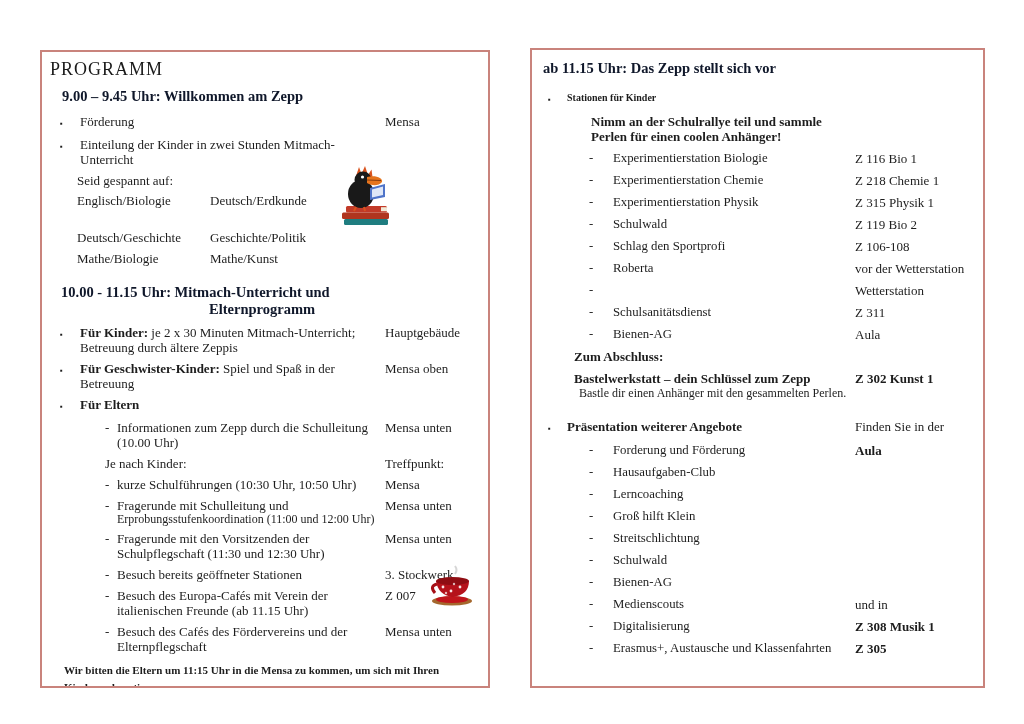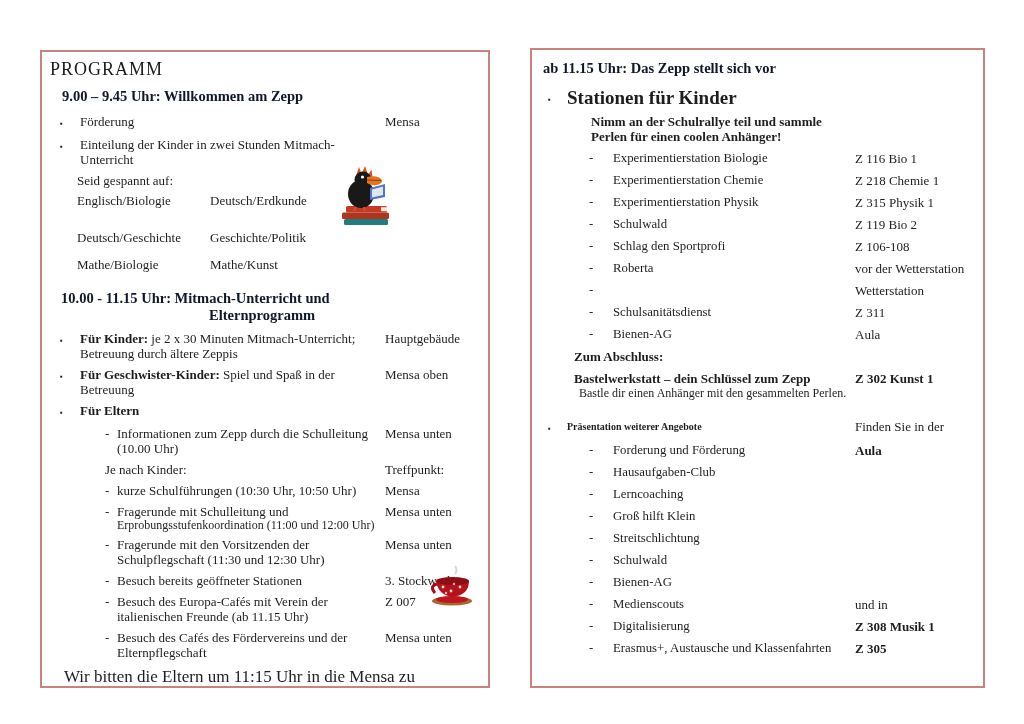--- a/index.html
+++ b/index.html
@@ -28,21 +28,21 @@
   .rdmk{flex:0 0 24px;}
   .txt{flex:1;}
   .b{font-weight:bold;}
   .small{font-size:12px;line-height:12px;}
 
   .ind-bullet{padding-left:18px;}
   .ind-teaser{padding-left:35px;}
   .ind-dash{padding-left:63px;}
   .c1{width:133px;}
   .c2{flex:1;}
-  .footer{font-weight:normal;padding:2px 10px 0 22px;font-size:17px;line-height:17px;}
+  .footer{font-weight:bold;padding:2px 10px 0 22px;font-size:11px;line-height:17px;}
 
   .r-ind-bullet{padding-left:16px;}
   .r-ind-intro{padding-left:59px;font-weight:bold;}
   .r-ind-dash{padding-left:57px;}
   .r-ind-final{padding-left:42px;}
   .r-ind-note{padding-left:47px;}
 
   .img-abs{position:absolute;}
   .raven{left:292px;top:112px;}
   .cup{left:386px;top:512px;}
@@ -80,21 +80,21 @@
       <div class="loc"></div>
     </div>
 
     <div class="row" style="margin-bottom:22px;">
       <div class="main ind-teaser">
         <div class="c1">Englisch/Biologie</div>
         <div class="c2">Deutsch/Erdkunde</div>
       </div>
         <div class="loc"></div>
     </div>
-    <div class="row" style="margin-bottom:12px;">
+    <div class="row" style="margin-bottom:6px;">
       <div class="main ind-teaser">
         <div class="c1">Deutsch/Geschichte</div>
         <div class="c2">Geschichte/Politik</div>
       </div>
         <div class="loc"></div>
     </div>
     <div class="row" style="margin-bottom:6px;">
       <div class="main ind-teaser">
         <div class="c1">Mathe/Biologie</div>
         <div class="c2">Mathe/Kunst</div>
@@ -229,21 +229,21 @@
       <circle cx="18" cy="29" r="1.2" fill="#ffffff" opacity="0.7"></circle>
     </svg>
   </div>
 
   <div class="box box-right">
     <div class="red-h rh1">ab 11.15 Uhr: Das Zepp stellt sich vor</div>
 
     <div class="row rrow">
       <div class="rmain r-ind-bullet">
         <span class="rsq">▪</span>
-        <div class="txt b" style="font-size:19px;">Stationen für Kinder</div>
+        <div class="txt b" style="font-size:10px;">Stationen für Kinder</div>
       </div>
       <div class="loc"></div>
     </div>
 
     <div class="row rrow">
       <div class="rmain r-ind-intro">
         <div class="txt" style="font-size:13px;">
           <div>Nimm an der Schulrallye teil und sammle</div>
           <div>Perlen für einen coolen Anhänger!</div>
         </div>
@@ -330,21 +330,21 @@
     <div class="row" style="margin-bottom:20px;">
       <div class="rmain r-ind-note">
           <div class="txt small">Bastle dir einen Anhänger mit den gesammelten Perlen.</div>
         </div>
       <div class="loc"></div>
     </div>
 
     <div class="row rrow">
       <div class="rmain r-ind-bullet">
         <span class="rsq">▪</span>
-        <div class="txt b" style="font-size:10px;">Präsentation weiterer Angebote</div>
+        <div class="txt b" style="font-size:13px;">Präsentation weiterer Angebote</div>
       </div>
       <div class="loc">Finden Sie in der</div>
     </div>
 
     <div class="row rrow">
       <div class="rmain r-ind-dash">
           <span class="rdmk">-</span>
         <div class="txt">Forderung und Förderung</div>
         </div>
       <div class="loc b">Aula</div>

